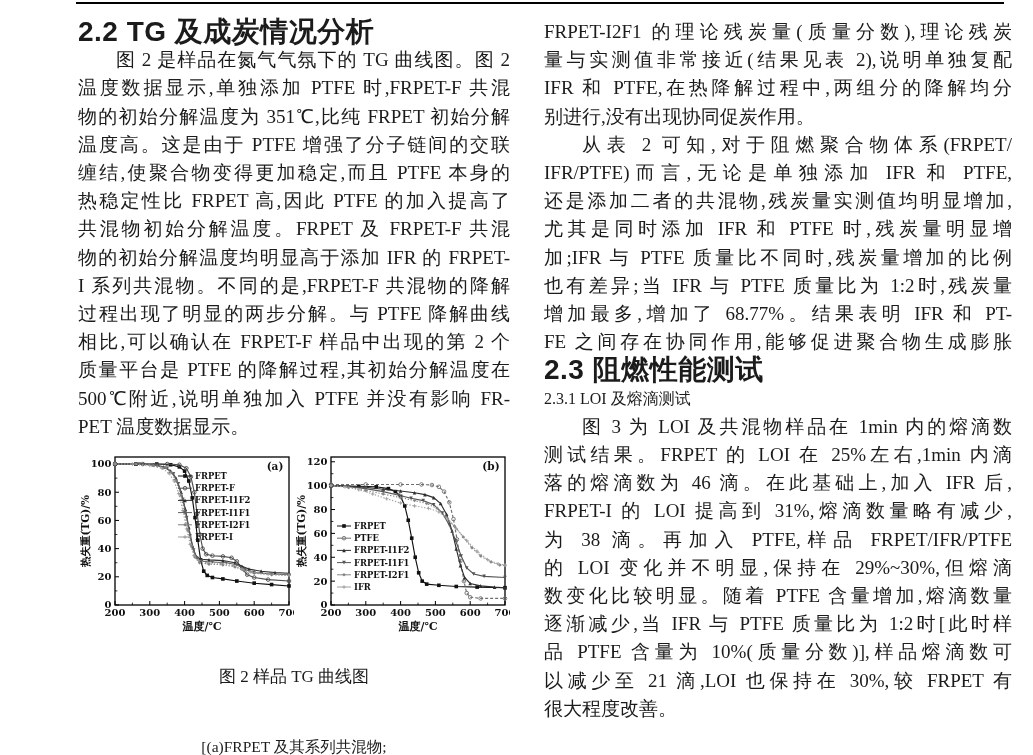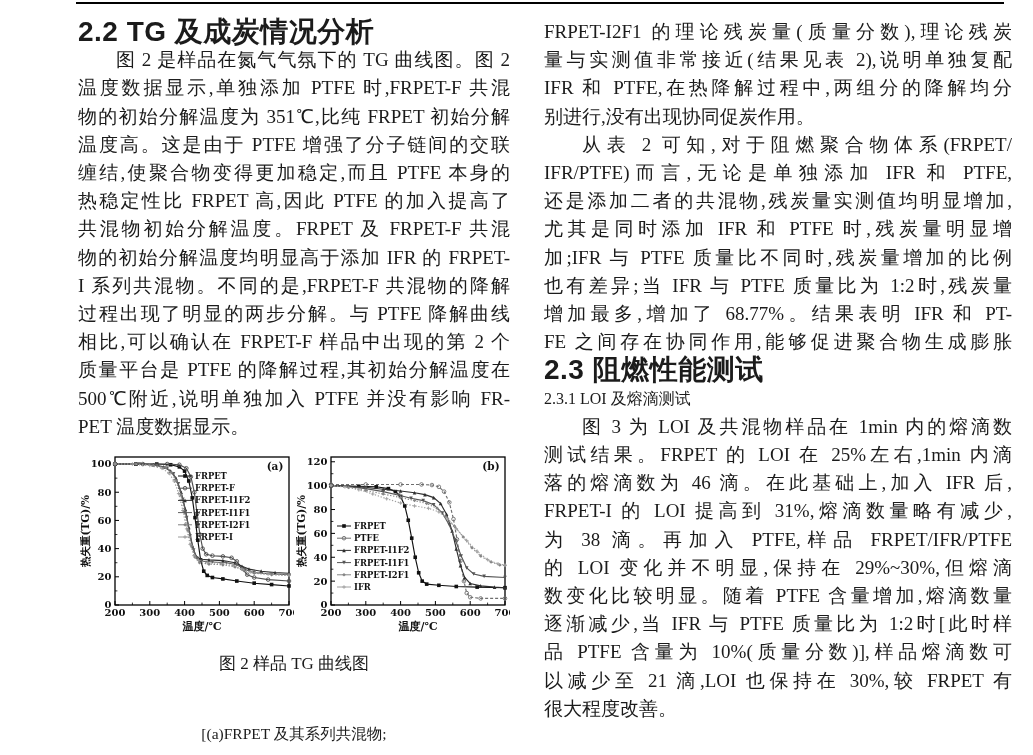--- a/index.html
+++ b/index.html
@@ -13,21 +13,21 @@
       white-space:nowrap;letter-spacing:.5px;}
   .sub{font-size:16px;line-height:28.2px;white-space:nowrap;}
   .para .tl{font-size:19px;line-height:28.2px;text-align:justify;text-align-last:justify;
       overflow:hidden;white-space:nowrap;}
   .para .tl.last{text-align-last:left;}
   .para .tl.ind{text-indent:2em;}
   .figure{margin-top:8px;}
   .charts{display:flex;width:432px;}
   .charts svg{display:block;}
   .cap{text-align:center;margin-top:44px;}
-  .cap1{font-size:17px;line-height:27px;margin-top:3px;}
+  .cap1{font-size:17px;line-height:27px;margin-top:16px;}
   .cap2{font-size:15.5px;line-height:25px;}
 </style>
 </head>
 <body>
 
 <div class="top-rule"></div>
 
 <div class="col col-left">
   <div class="h1">2.2  TG 及成炭情况分析</div>
   <div class="para">

